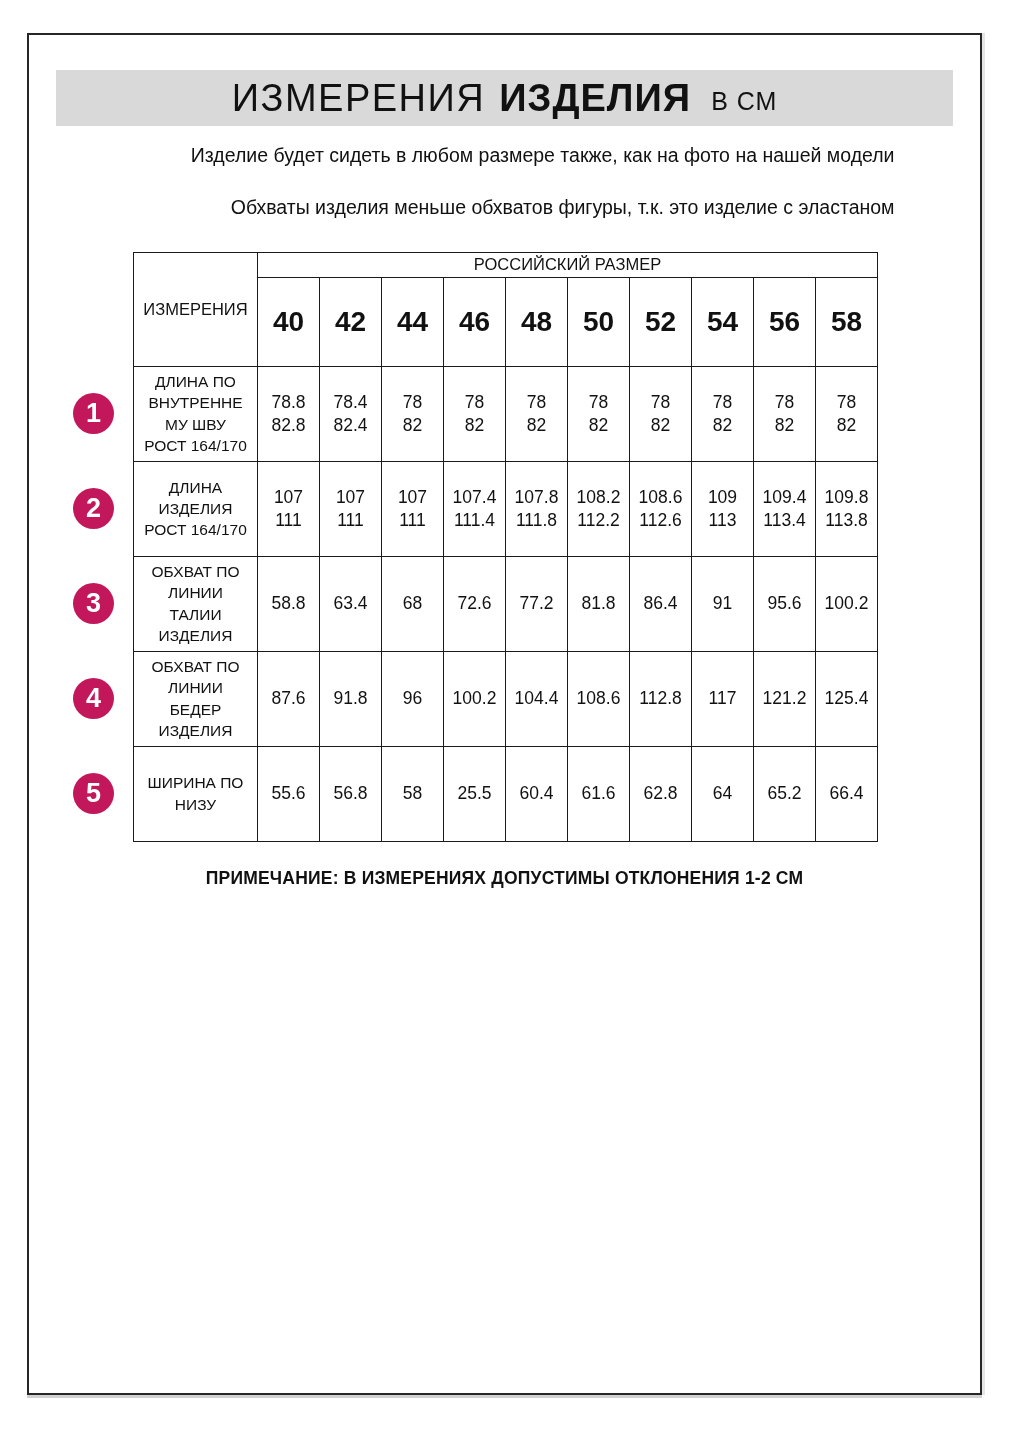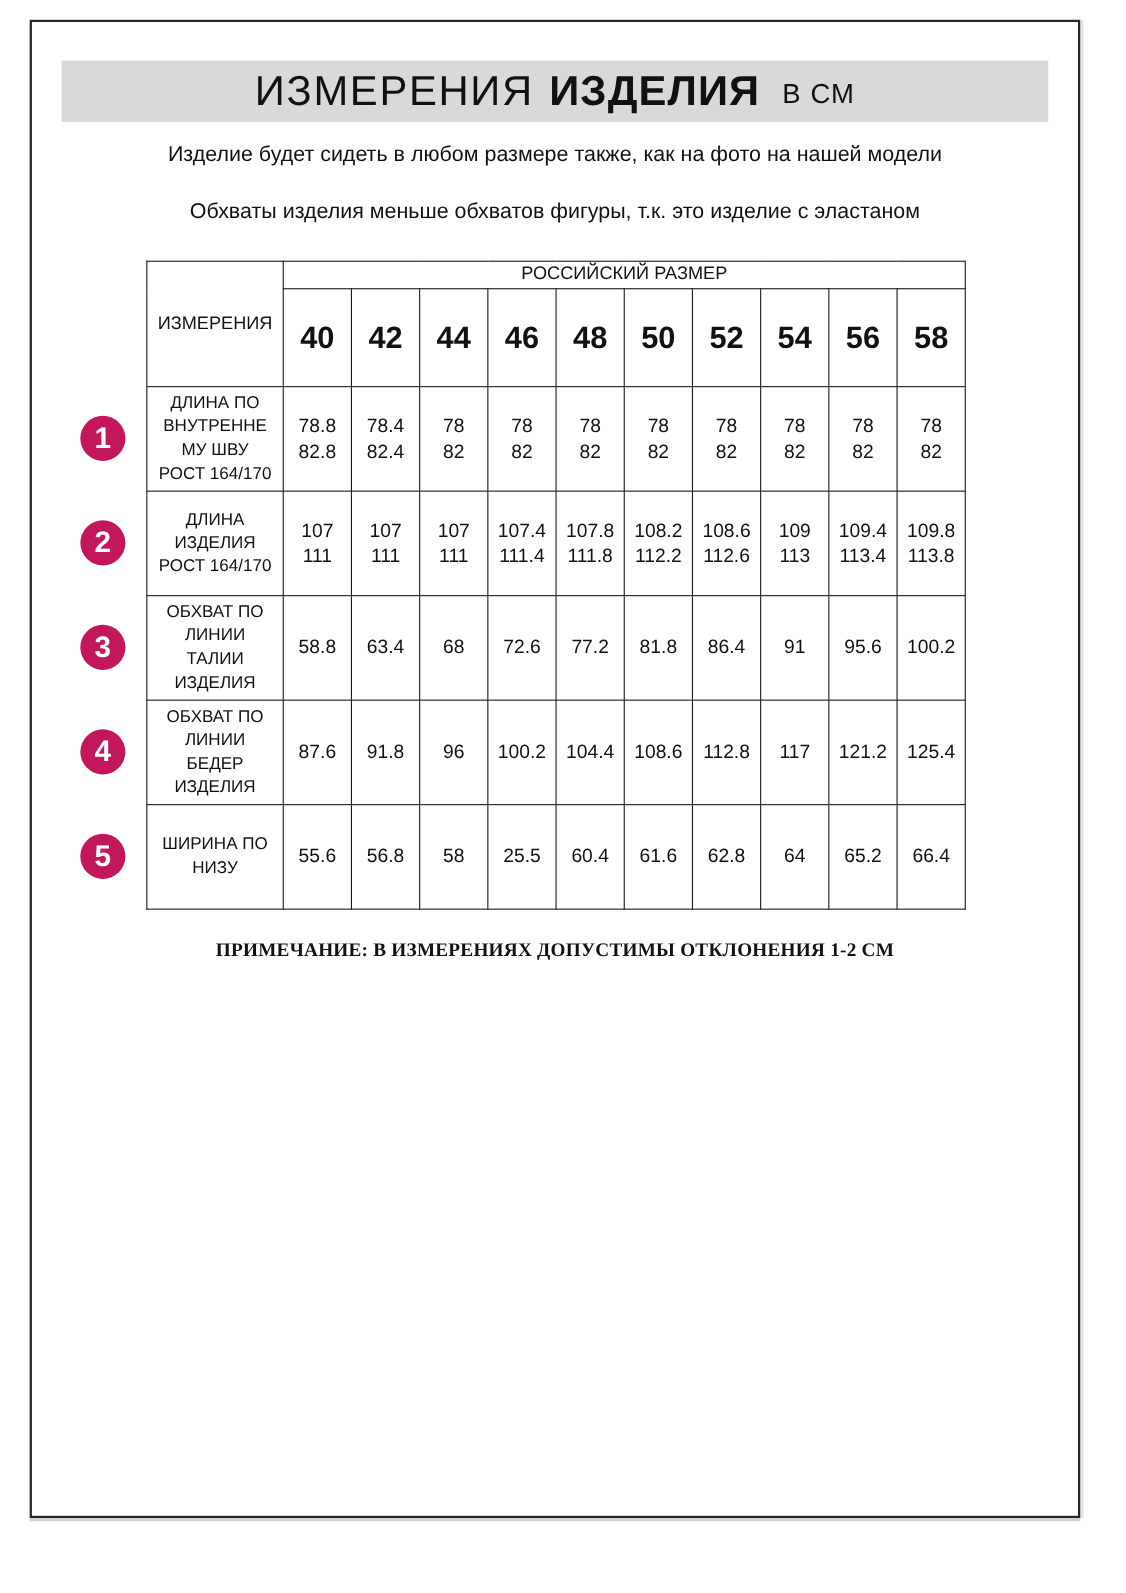--- a/index.html
+++ b/index.html
@@ -12,21 +12,21 @@
   .page {
     position: relative;
     width: 1024px;
     height: 1448px;
     background: #ffffff;
     overflow: hidden;
   }
   .frame {
     position: absolute;
     left: 27px;
-    top: 18px;
+    top: 33px;
     width: 955px;
     height: 1362px;
     box-sizing: border-box;
     border: 2.5px solid #262626;
     box-shadow: 0 3px 0 rgba(0,0,0,0.18), 3px 0 0 rgba(0,0,0,0.10);
     background: #ffffff;
   }
   .title-bar {
     margin: 35px 27px 0 27px;
     height: 56px;
@@ -57,21 +57,21 @@
   }
   .product-code {
     margin-top: 21px;
     text-align: center;
     font-size: 30px;
     font-weight: 400;
   }
   .desc {
     margin: 16px auto 0 auto;
     width: 780px;
-    text-align: center;
+    text-align: right;
     font-size: 19.5px;
     line-height: 1.35;
     font-weight: 400;
   }
   .desc.second {
     margin-top: 26px;
   }
   .table-zone {
     position: relative;
     margin: 31px 0 0 104px;
@@ -129,21 +129,20 @@
     font-size: 27px;
     font-weight: 700;
     left: -60px;
   }
   .footnote {
     margin-top: 26px;
     text-align: center;
     font-size: 17.5px;
     font-weight: 700;
     letter-spacing: 0.2px;
-    font-family: Liberation Serif, serif;
   }
 </style>
 </head>
 <body>
 
 <div class="page">
   <div class="frame">
 
     <div class="title-bar" style="background: rgb(217, 217, 217);">
       <span class="title-main">ИЗМЕРЕНИЯ</span>

